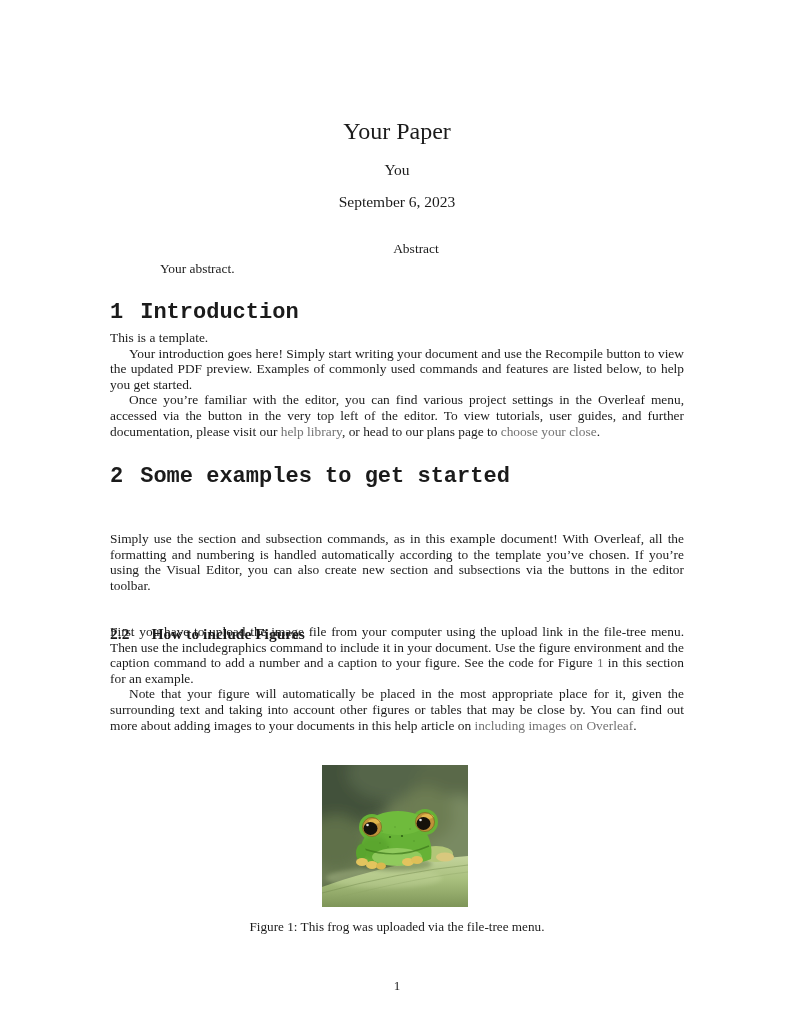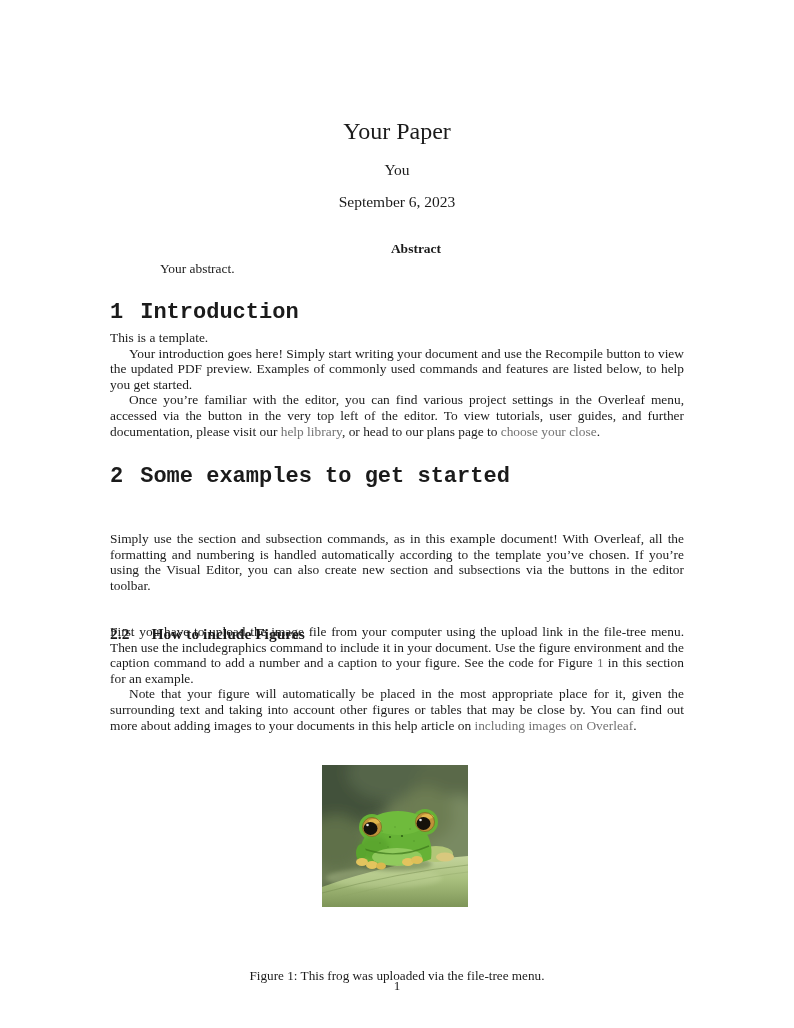--- a/index.html
+++ b/index.html
@@ -14,21 +14,21 @@
     color: #1b1b1b;
     overflow: hidden;
   }
   .abs { position: absolute; }
   .centered { left: 0; right: 0; text-align: center; }
 
   .doc-title   { top: 117px; font-size: 24px; line-height: 1.2; }
   .doc-author  { top: 161px; font-size: 15.5px; line-height: 1.2; }
   .doc-date    { top: 193px; font-size: 15.5px; line-height: 1.2; }
 
-  .abstract-heading { top: 241px; font-size: 13.5px; font-weight: bold; padding-left: 38px; }
+  .abstract-heading { top: 241px; font-size: 13.5px; font-weight: normal; padding-left: 38px; }
   .abstract-text    { top: 261px; left: 160px; font-size: 13.4px; }
 
   .sec-heading {
     left: 110px; width: 574px;
     font-weight: bold; line-height: 1.2;
     white-space: nowrap;
   }
   .sec-heading.level1 { font-size: 22px; font-family: Liberation Mono, monospace; }
   .sec-heading.level2 { font-size: 15.5px; }
   .secnum1 { display: inline-block; margin-right: 17px; }
@@ -57,21 +57,21 @@
     cursor: pointer;
   }
 
   .figure-image {
     top: 765px; left: 322px;
     width: 146px; height: 142px;
     display: block;
   }
   .figure-image svg { display: block; width: 100%; height: 100%; }
 
-  .figure-caption { top: 968px; font-size: 13.2px; text-align: center; }
+  .figure-caption { top: 919px; font-size: 13.2px; text-align: center; }
   .page-number    { top: 978px; font-size: 13.2px; }
 </style>
 </head>
 <body>
 
 <div class="page">
 
   <div class="abs centered doc-title">Your Paper</div>
   <div class="abs centered doc-author">You</div>
   <div class="abs centered doc-date">September 6, 2023</div>

